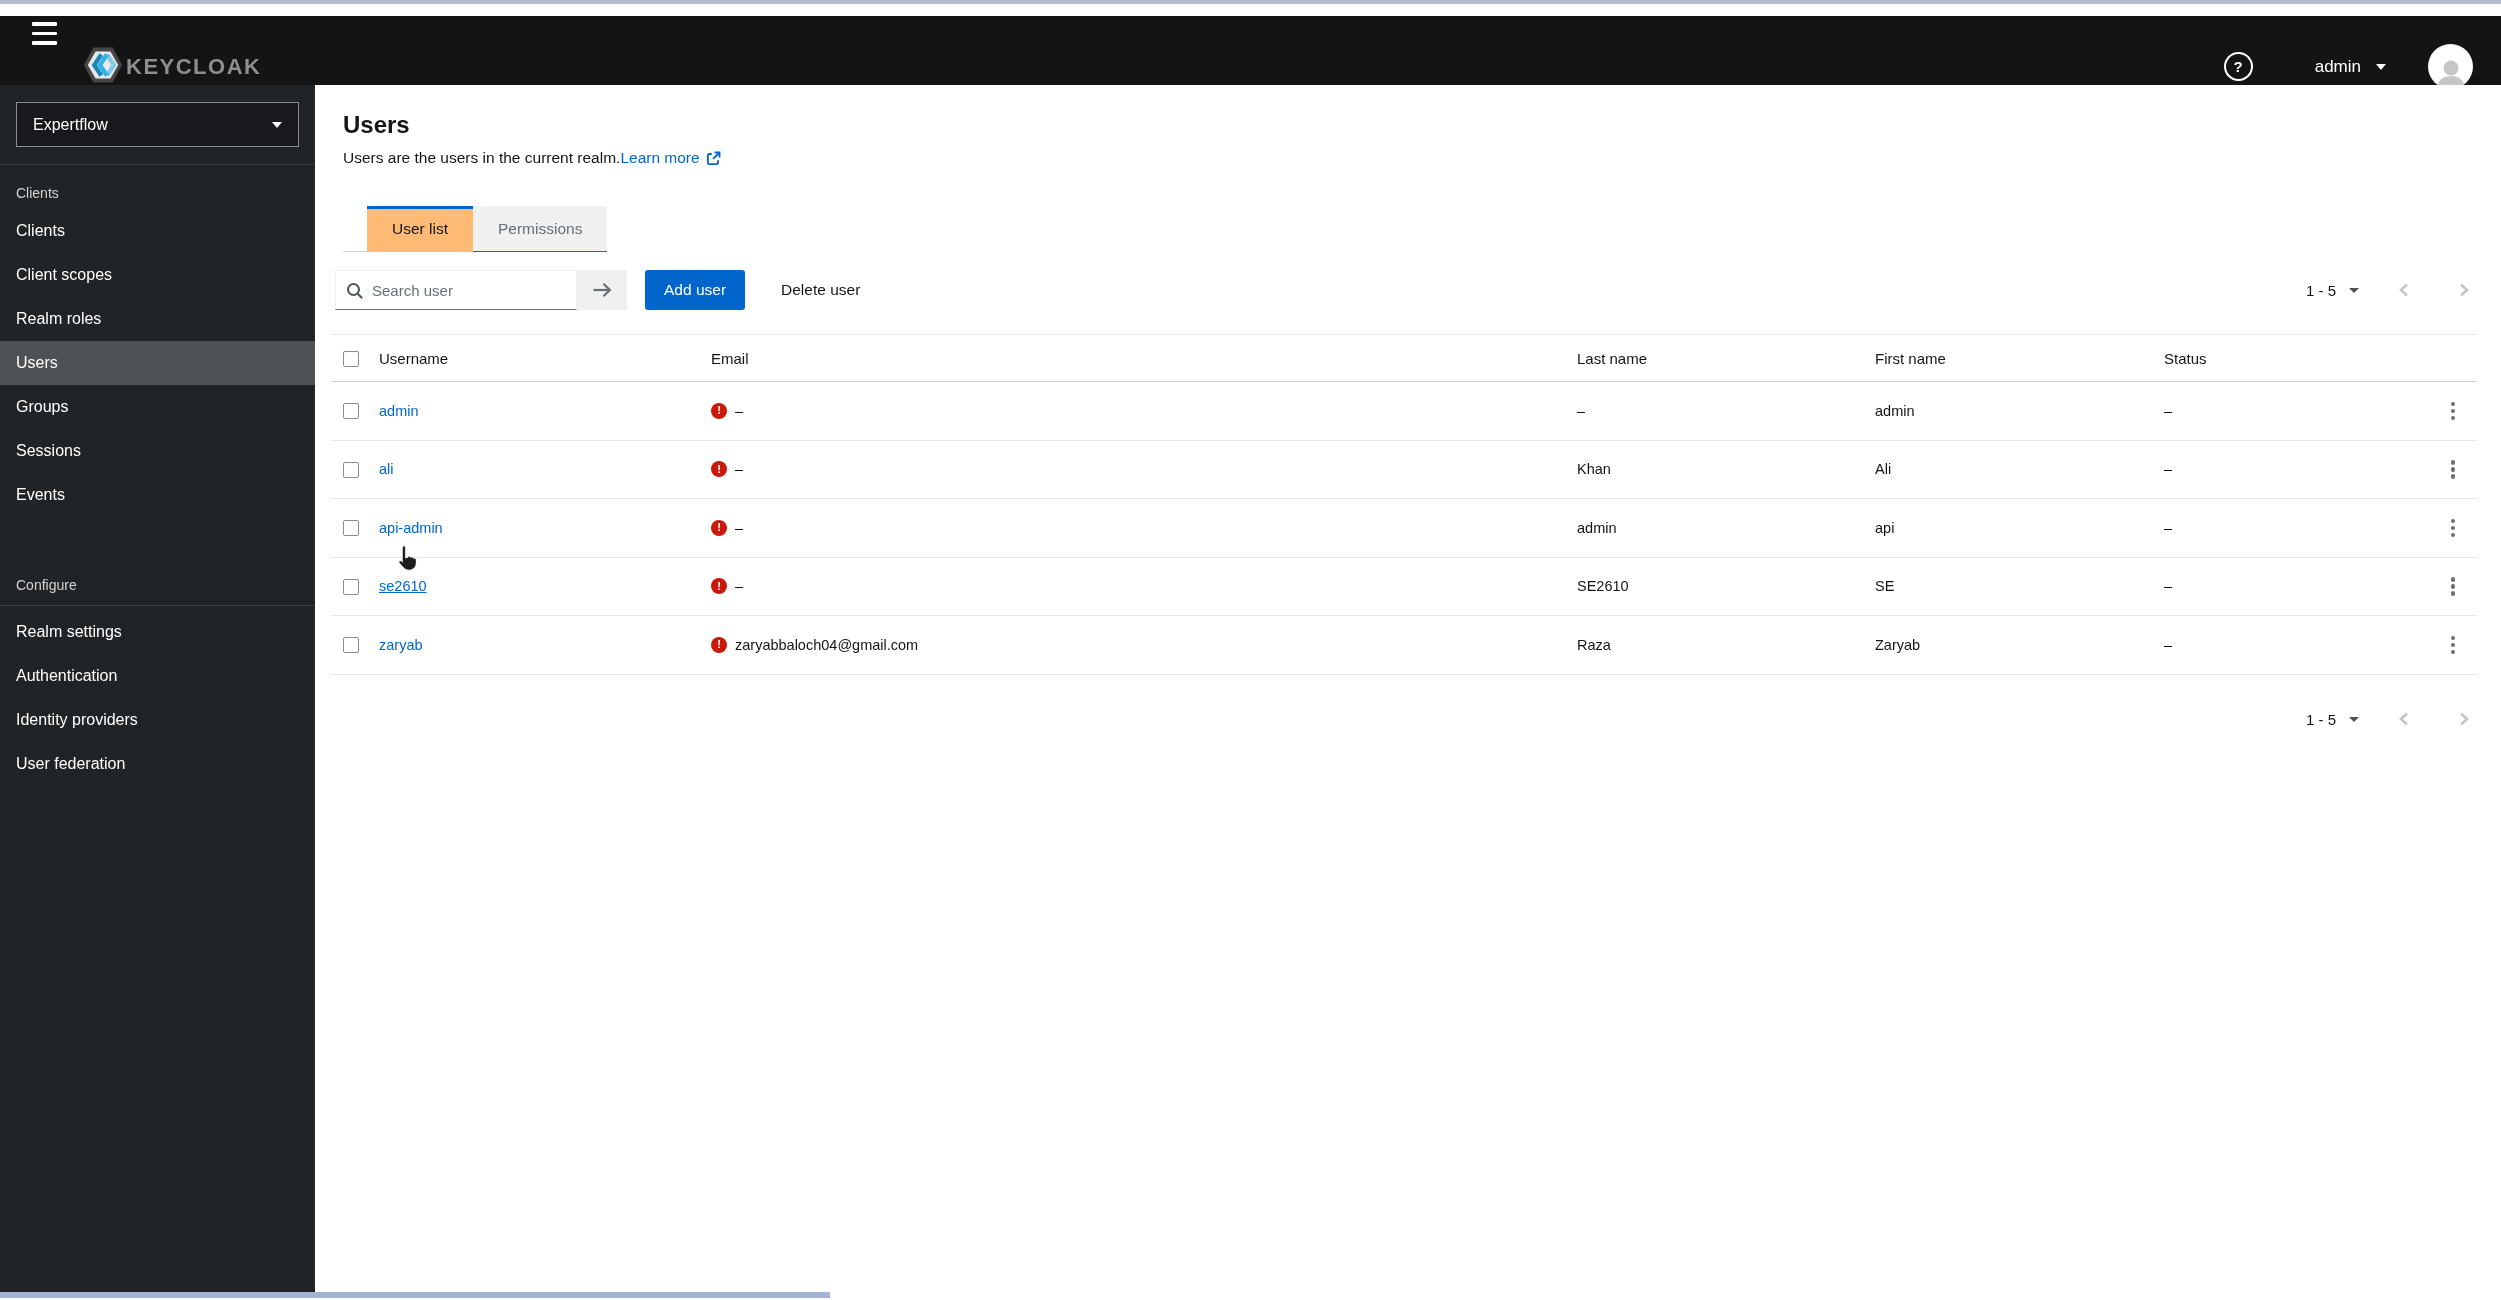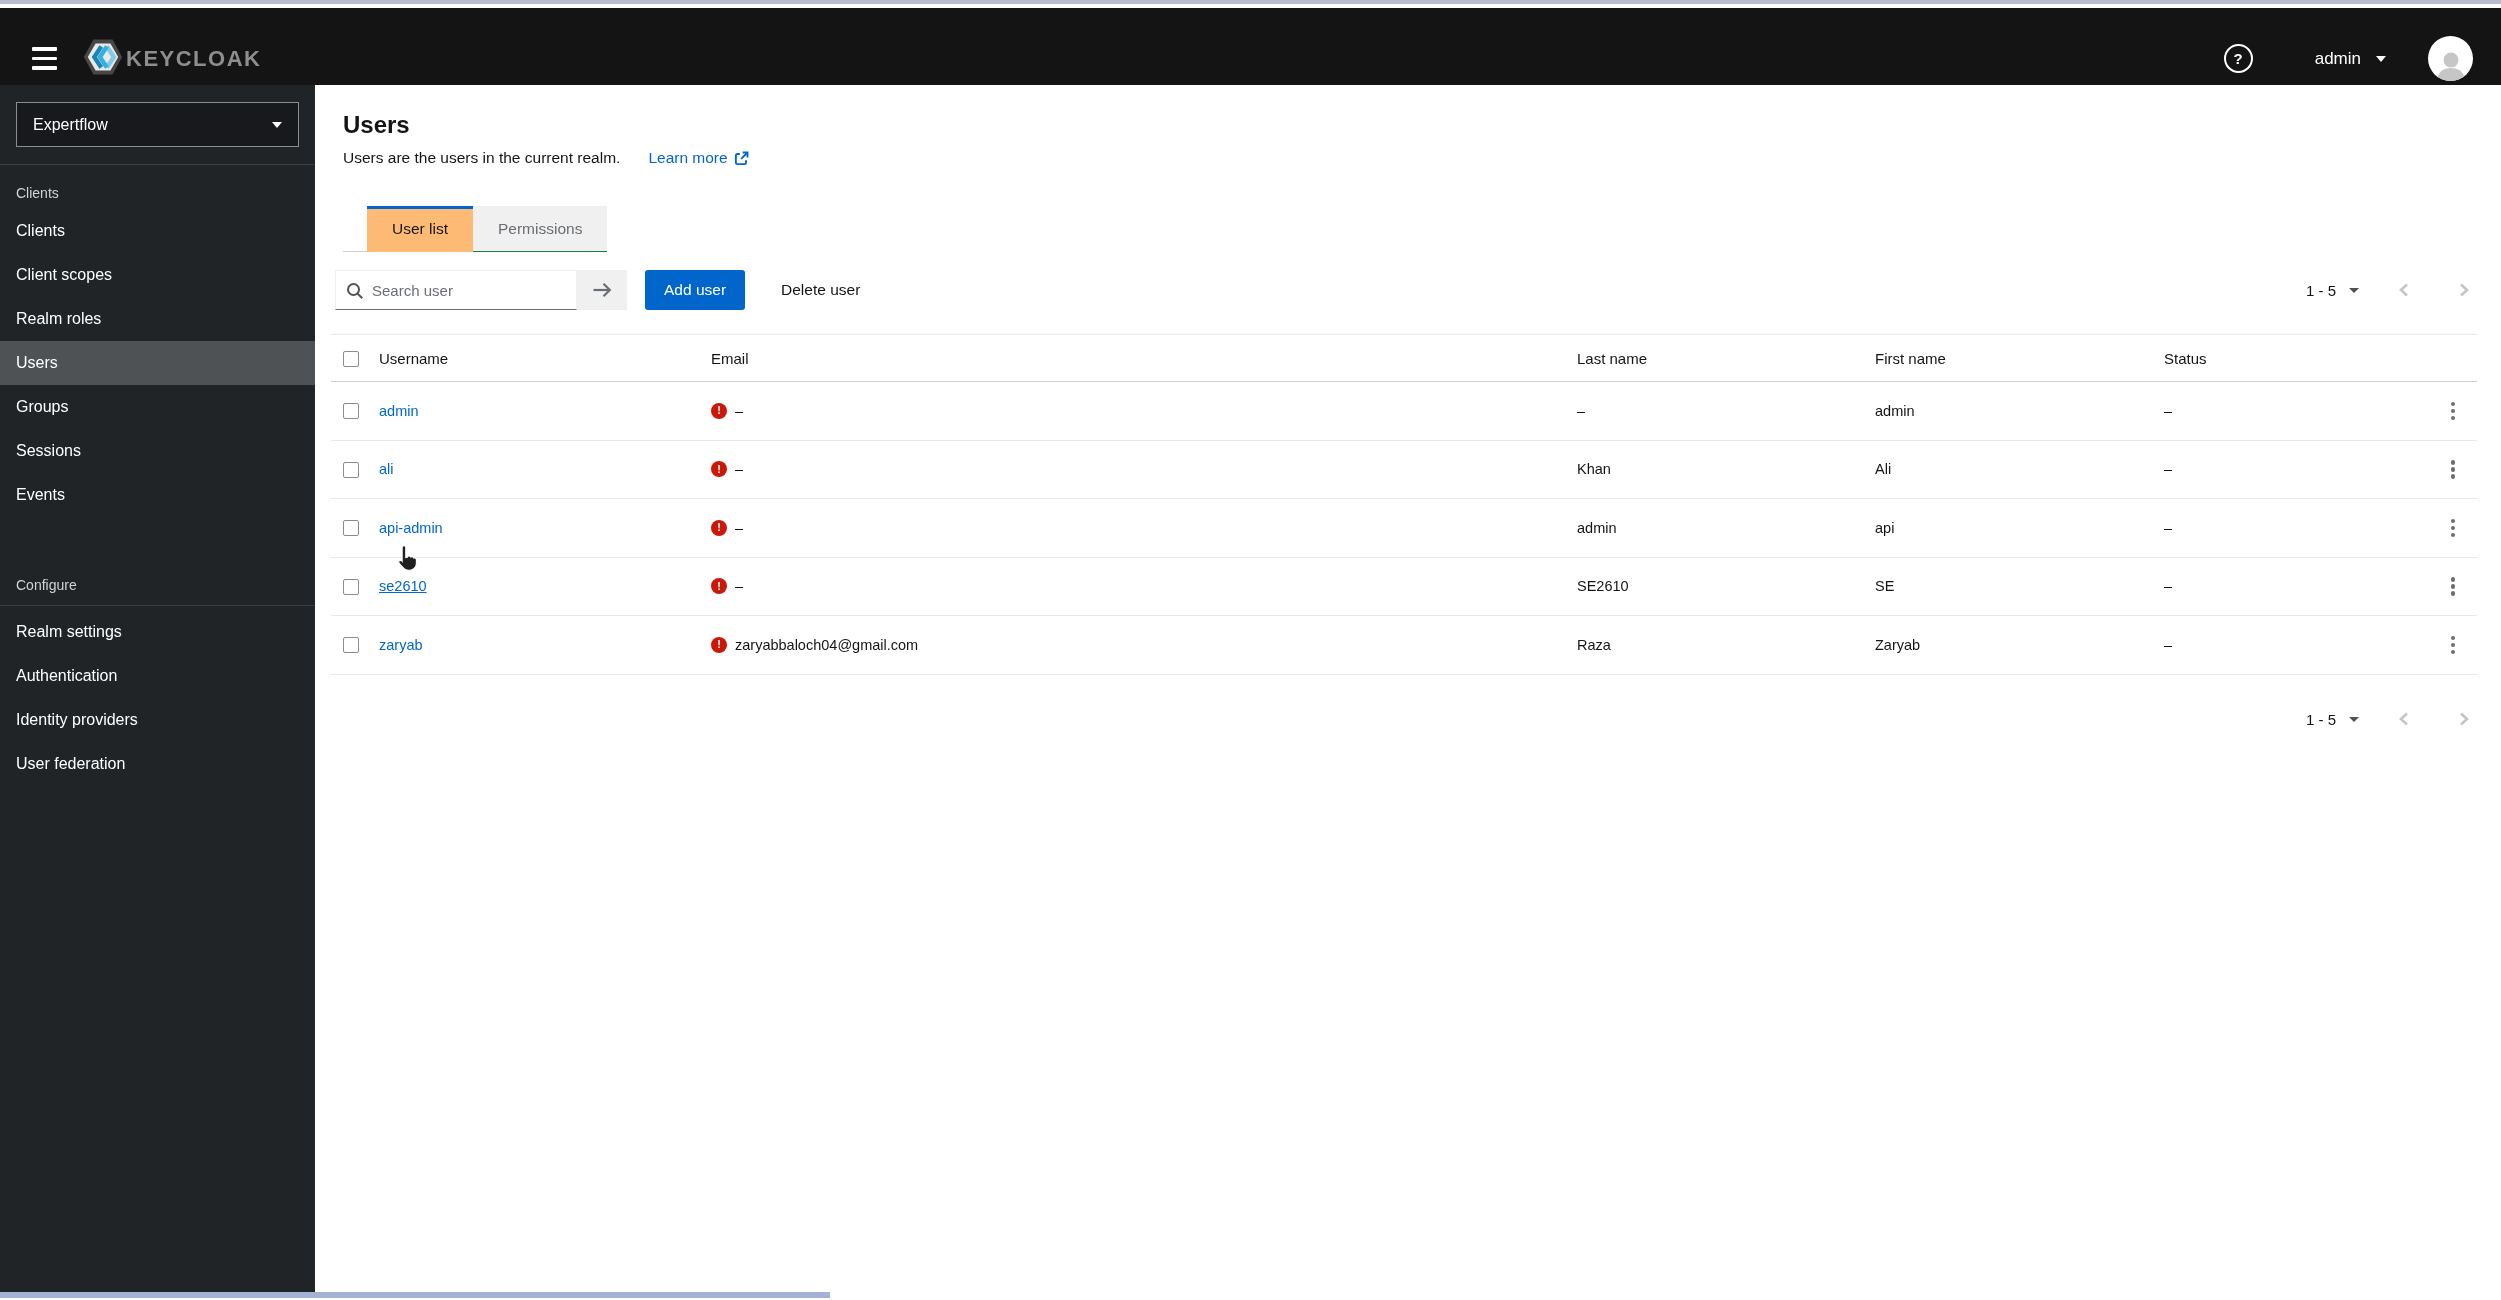--- a/index.html
+++ b/index.html
@@ -5,22 +5,22 @@
   * { box-sizing: border-box; margin: 0; padding: 0; }
   html,body { background:#fff; }
   body { font-family: "Liberation Sans", sans-serif; }
   .screen { position:relative; width:2501px; height:1300px; background:#fff; overflow:hidden; }
 
   
   .top-strip { position:absolute; top:0; left:0; width:100%; height:4px; background:#b7bdcf; z-index:9; }
   .bottom-bar { position:absolute; left:0; bottom:2px; width:830px; height:6px; background:#a3b1d4; z-index:9; }
 
   
-  .masthead { position:absolute; top:8px; left:0; width:100%; height:101px; background:#141414;
-              display:flex; align-items:center; padding:0 28px; }
+  .masthead { position:absolute; top:16px; left:0; width:100%; height:101px; background:#141414;
+              display:flex; padding:0 28px; }
   .hamburger { background:none; border:none; cursor:pointer; display:flex; flex-direction:column; gap:6px; padding:6px 4px; }
   .hamburger i { display:block; width:25px; height:3.5px; background:#fff; border-radius:1px; }
   .brand { display:flex; align-items:center; gap:3px; margin-left:22px; }
   .brand-text { font-size:22px; font-weight:bold; letter-spacing:1.5px; color:#8e8e8e; }
   .mast-right { margin-left:auto; display:flex; align-items:center; }
   .help-btn { width:29px; height:29px; border:2.5px solid #fff; border-radius:50%; background:none; color:#fff;
               font-size:15px; font-weight:bold; display:flex; align-items:center; justify-content:center; cursor:pointer; }
   .user-menu { display:flex; align-items:center; gap:15px; margin-left:62px; background:none; border:none;
                color:#fff; font-size:17px; cursor:pointer; }
   .caret-down { width:0; height:0; border-left:5.5px solid transparent; border-right:5.5px solid transparent; border-top:6px solid #fff; }
@@ -36,21 +36,21 @@
   .nav-section-title { padding:20px 16px 8px; font-size:14px; color:#d2d2d2; }
   .nav-item { display:block; padding:13px 16px; font-size:16px; line-height:18px; color:#fff; text-decoration:none; cursor:pointer; }
   .nav-item.active { background:#4f5255; }
   .nav-section.configure { margin-top:40px; }
   .nav-section.configure .nav-section-title { border-bottom:1px solid #3c3f42; padding-bottom:12px; margin-bottom:4px; }
 
   
   .main { position:absolute; left:315px; top:85px; width:2186px; height:1207px; background:#fff; }
   .page-header { padding:26px 28px 0; }
   .page-title { font-size:24px; font-weight:600; color:#151515; line-height:27px; }
-  .page-desc { margin-top:10px; font-size:15.5px; color:#151515; display:flex; align-items:center; gap:28px; line-height:20px; }
+  .page-desc { margin-top:10px; font-size:15.5px; color:#151515; display:flex; align-items:center; gap:0; line-height:20px; }
   .learn-more { color:#0066cc; text-decoration:none; display:inline-flex; align-items:center; gap:6px; cursor:pointer; }
 
   .tabs { display:flex; margin:38px 0 0 28px; height:46px; }
   .tabs::before { content:""; width:24px; border-bottom:1px solid #d2d2d2; }
   .tab { padding:14px 25px 0; font-size:15.5px; color:#6a6e73; background:#f0f0f0; border-bottom:1px solid #15803d; cursor:pointer; }
   .tab.active { background:#fdba74; color:#151515; border-top:3px solid #0066cc; border-bottom:none; padding-top:11px; }
 
   .toolbar { display:flex; align-items:center; padding:18px 24px 24px 20px; }
   .search-group { display:flex; }
   .search-wrap { position:relative; width:242px; height:40px; border:1px solid #f0f0f0; border-bottom:1.5px solid #6a6e73; background:#fff; }

